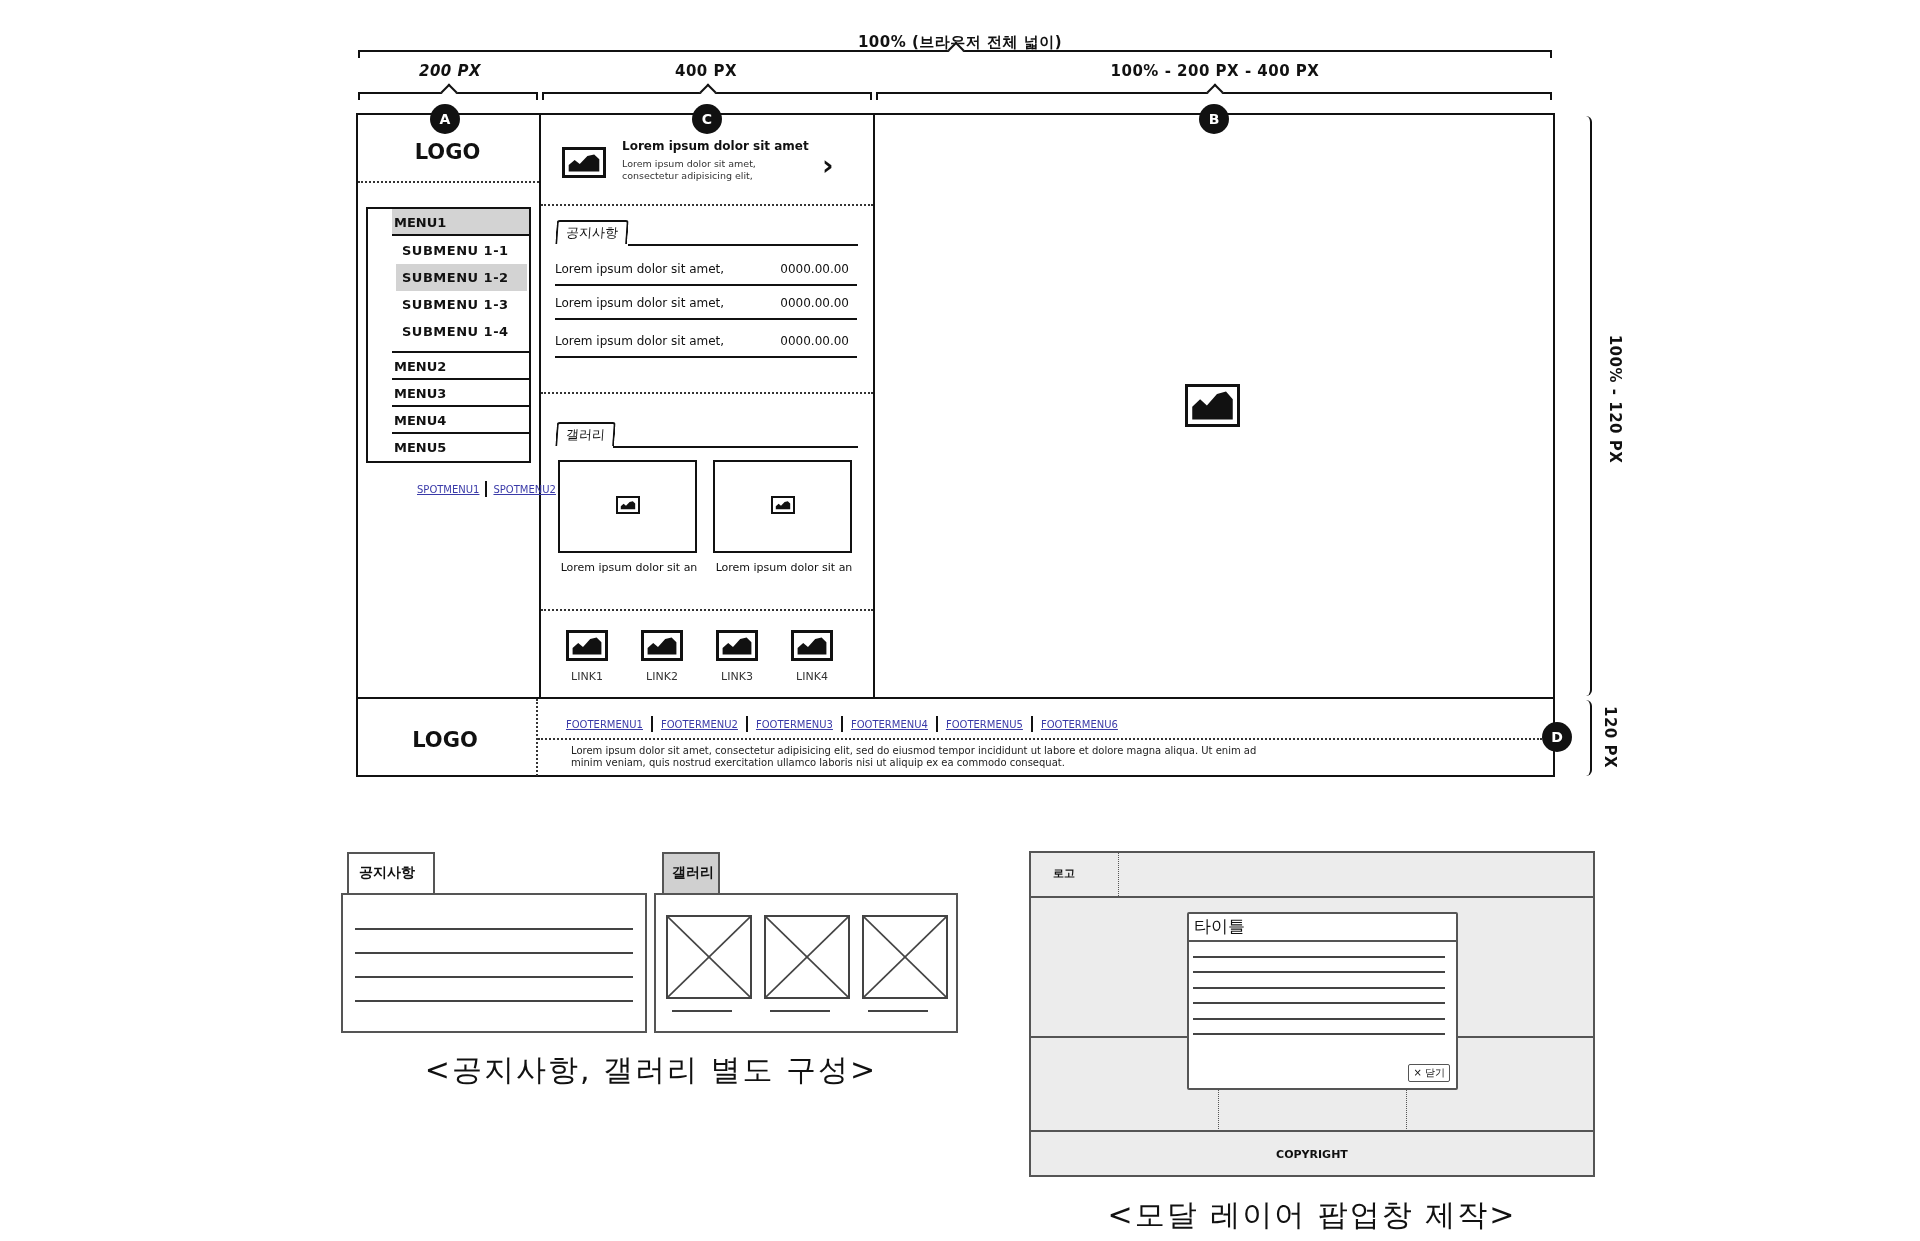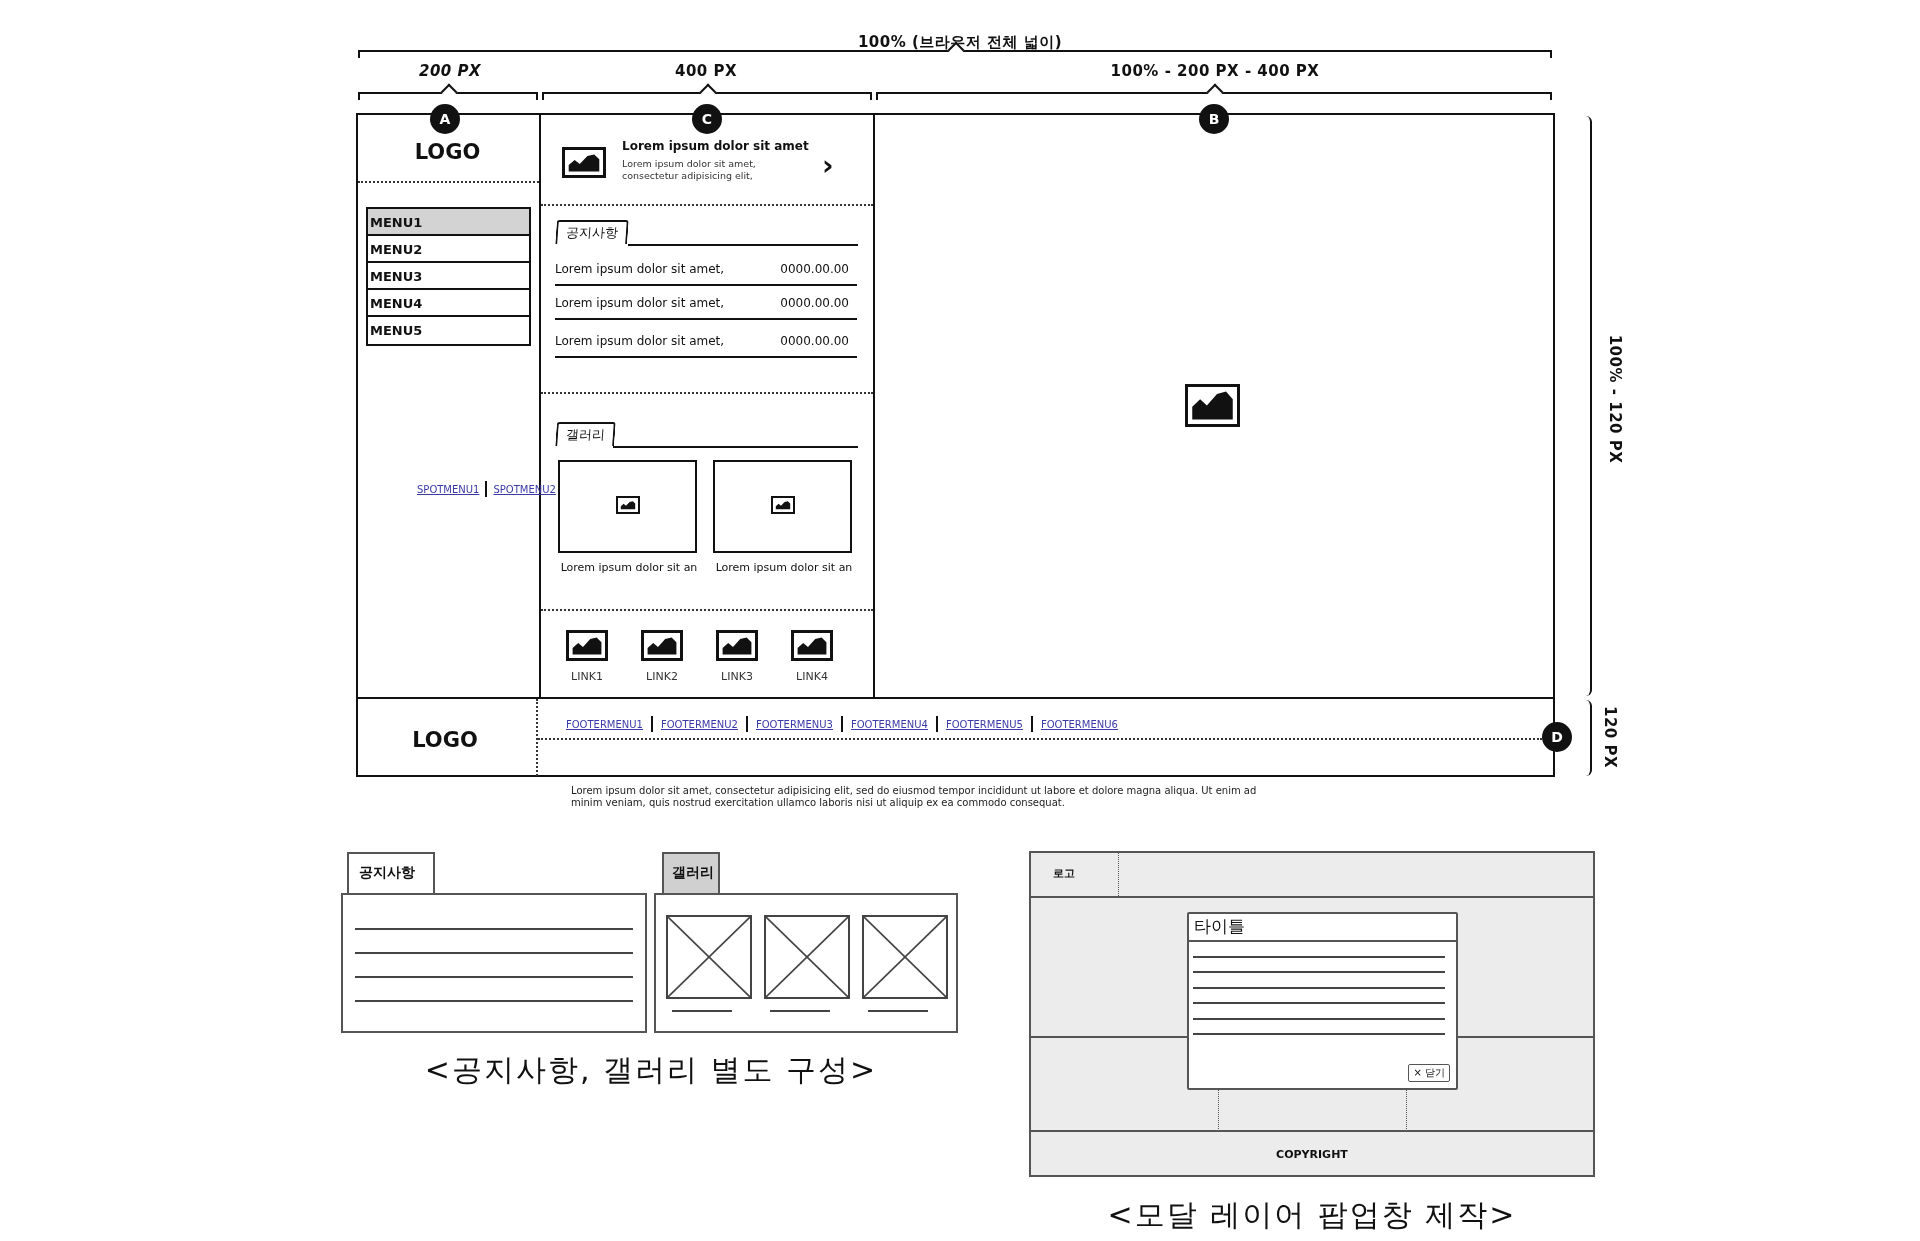--- a/index.html
+++ b/index.html
@@ -69,22 +69,28 @@
 <div class="abs" style="left:356px; top:697px; width:1199px; height:2px; background:#111;"></div>
 
 <div class="badge" style="left:430px; top:104px;">A</div>
 <div class="badge" style="left:692px; top:104px;">C</div>
 <div class="badge" style="left:1199px; top:104px;">B</div>
 <div class="badge" style="left:1542px; top:722px;">D</div>
 
 <div class="abs" style="left:356px; top:140px; width:183px; text-align:center; font-weight:bold; font-size:21px;">LOGO</div>
 <div class="dotted-h" style="left:358px; top:181px; width:181px;"></div>
 
-<div class="menu" style="top:207px;">
+<div class="menu" style="top:207px;padding-left:24px;">
   <div class="menu-row" style="background:#d3d3d3;">MENU1</div>
+  <div style="border-bottom:2px solid #111; padding:1px 0 6px 0;">
+    <div class="sub">SUBMENU 1-1</div>
+    <div class="sub active">SUBMENU 1-2</div>
+    <div class="sub">SUBMENU 1-3</div>
+    <div class="sub">SUBMENU 1-4</div>
+  </div>
   <div class="menu-row">MENU2</div>
   <div class="menu-row">MENU3</div>
   <div class="menu-row">MENU4</div>
   <div class="menu-row">MENU5</div>
 </div>
 
 <div class="abs" style="left:370px; top:478px; white-space:nowrap;margin-left:47px;">
   <span class="link">SPOTMENU1</span><span class="sep" style="margin:0 6px;"></span><span class="link">SPOTMENU2</span>
 </div>
 
@@ -172,21 +178,21 @@
     </svg>
 </div>
 
 <div class="abs" style="left:356px; top:728px; width:178px; text-align:center; font-weight:bold; font-size:21px;">LOGO</div>
 <div class="dotted-v" style="left:536px; top:699px; height:77px;"></div>
 
 <div class="abs" style="left:566px; top:713px; white-space:nowrap;">
   <span class="link">FOOTERMENU1</span><span class="sep"></span><span class="link">FOOTERMENU2</span><span class="sep"></span><span class="link">FOOTERMENU3</span><span class="sep"></span><span class="link">FOOTERMENU4</span><span class="sep"></span><span class="link">FOOTERMENU5</span><span class="sep"></span><span class="link">FOOTERMENU6</span>
 </div>
 <div class="dotted-h" style="left:538px; top:738px; width:1004px;"></div>
-<div class="abs" style="left:571px; top:785px; font-size:10px; line-height:12px; color:#222; white-space:nowrap;">
+<div class="abs" style="left:571px; top:745px; font-size:10px; line-height:12px; color:#222; white-space:nowrap;">
   <div>Lorem ipsum dolor sit amet, consectetur adipisicing elit, sed do eiusmod tempor incididunt ut labore et dolore magna aliqua. Ut enim ad</div>
   <div>minim veniam, quis nostrud exercitation ullamco laboris nisi ut aliquip ex ea commodo consequat.</div>
 </div>
 
 <div class="abs" style="left:347px; top:852px; width:88px; height:44px; border:2px solid #555; border-bottom:none; background:#fff; box-sizing:border-box; font-weight:bold; font-size:14px; padding:10px 0 0 10px;">공지사항</div>
 <div class="abs" style="left:341px; top:893px; width:306px; height:140px; border:2px solid #555; box-sizing:border-box; background:#fff;"></div>
 <div class="abs" style="left:349px; top:895px; width:84px; height:4px; background:#fff;"></div>
 <div class="line" style="left:355px; top:928px; width:278px;"></div>
 <div class="line" style="left:355px; top:952px; width:278px;"></div>
 <div class="line" style="left:355px; top:976px; width:278px;"></div>

